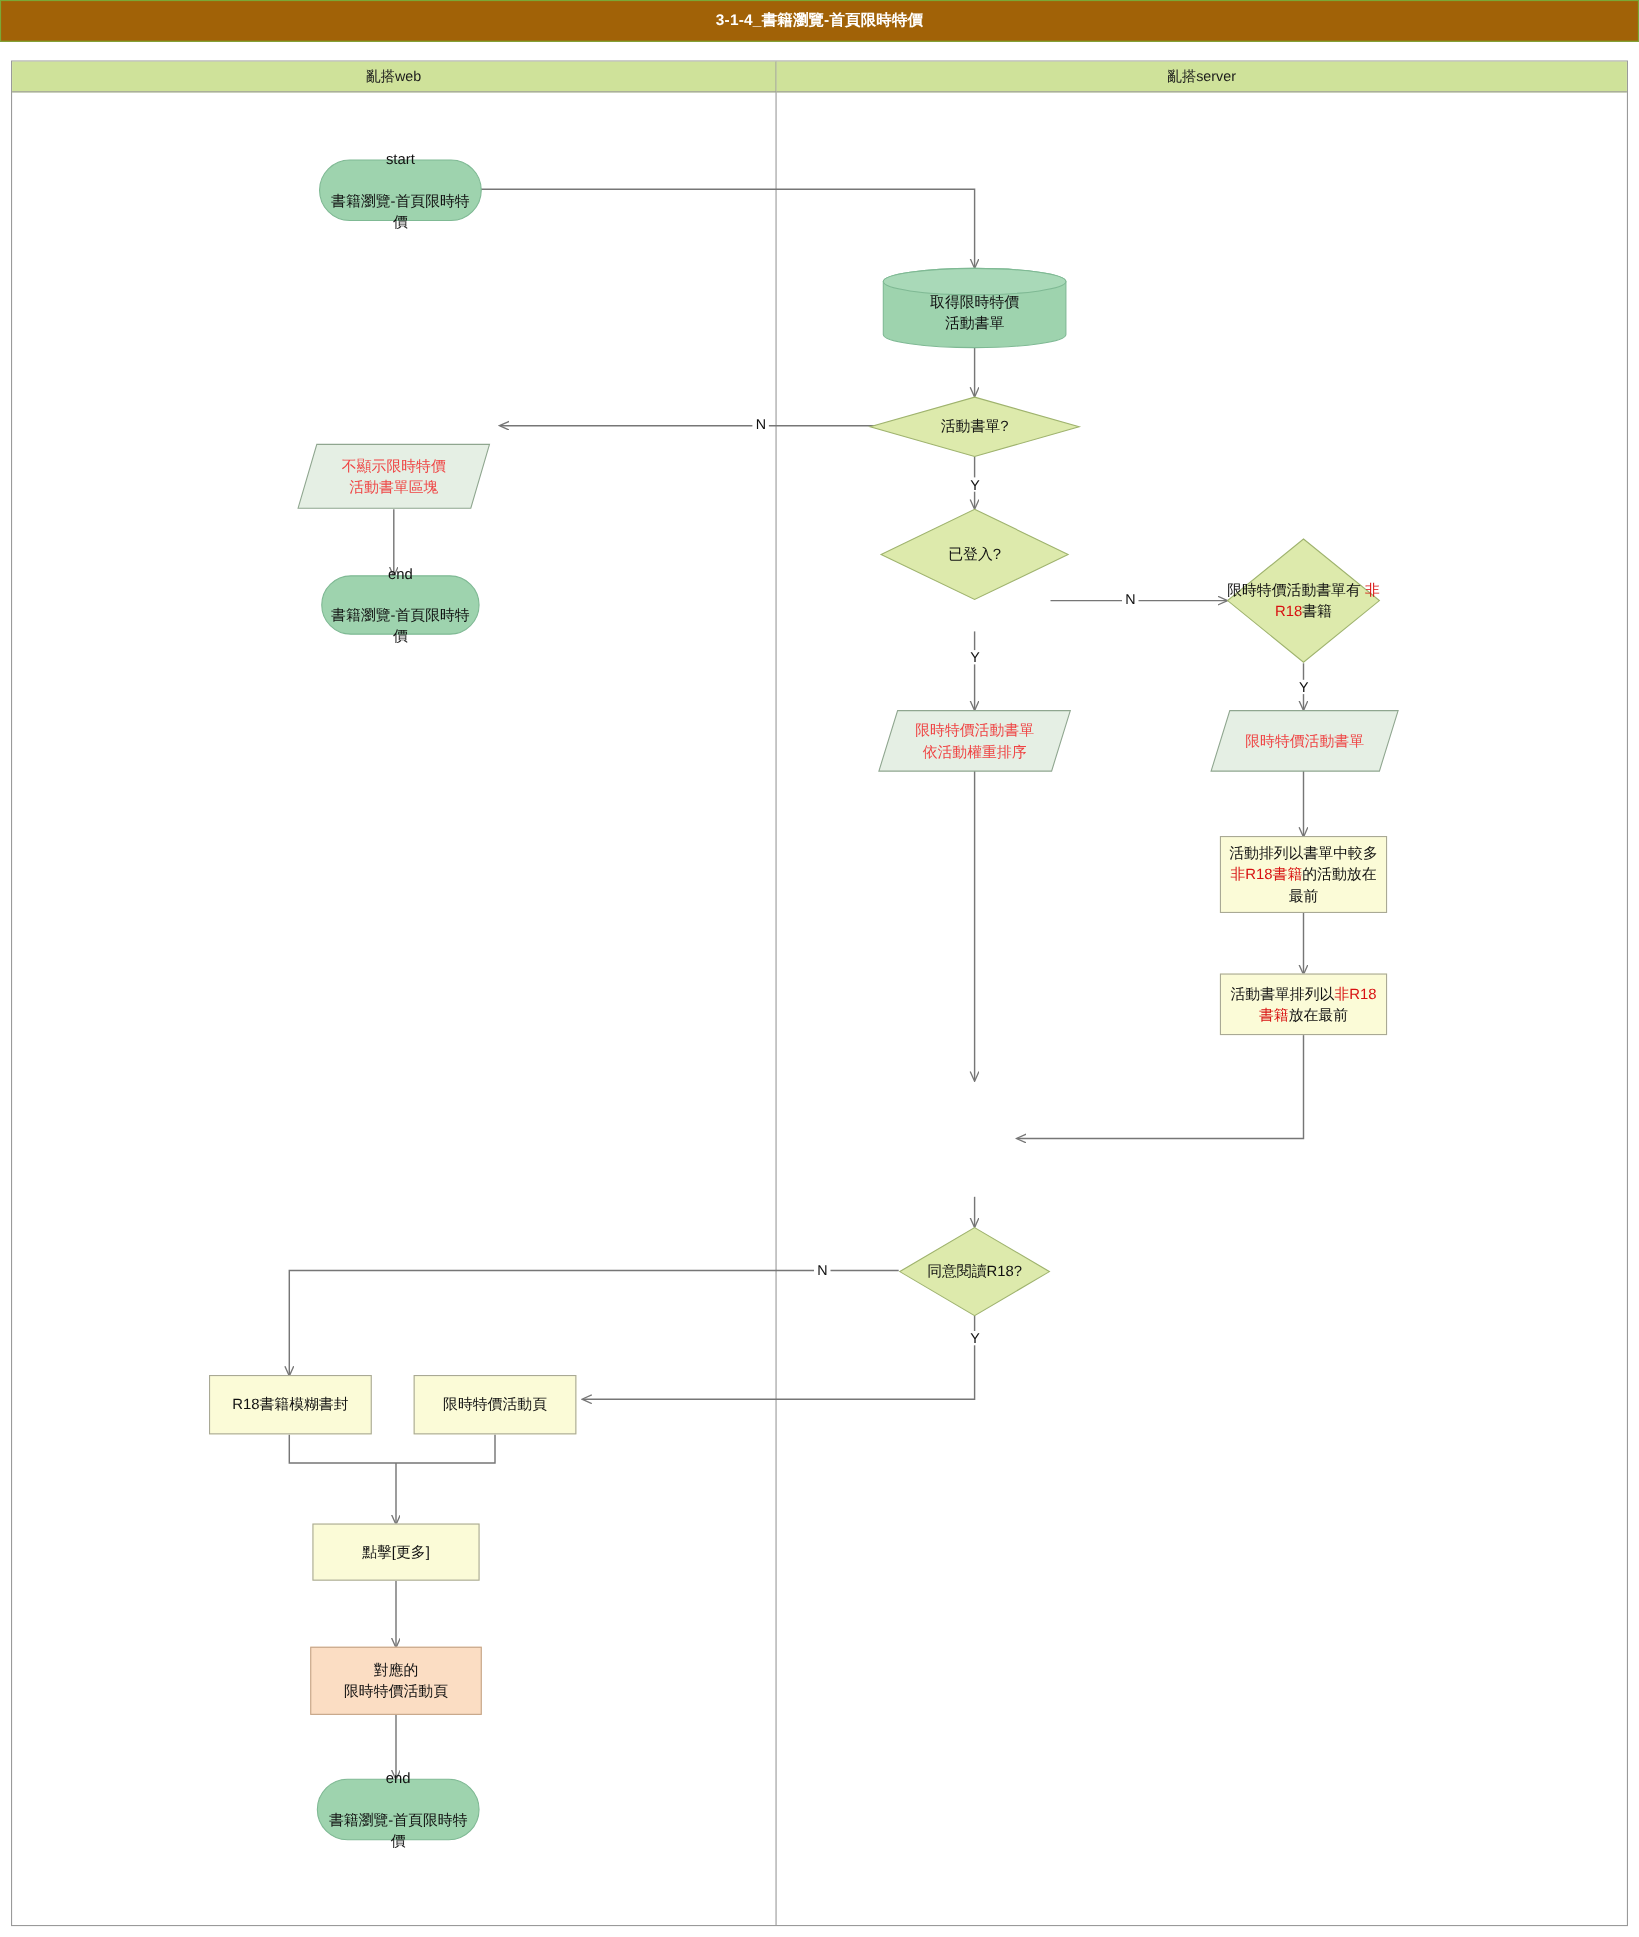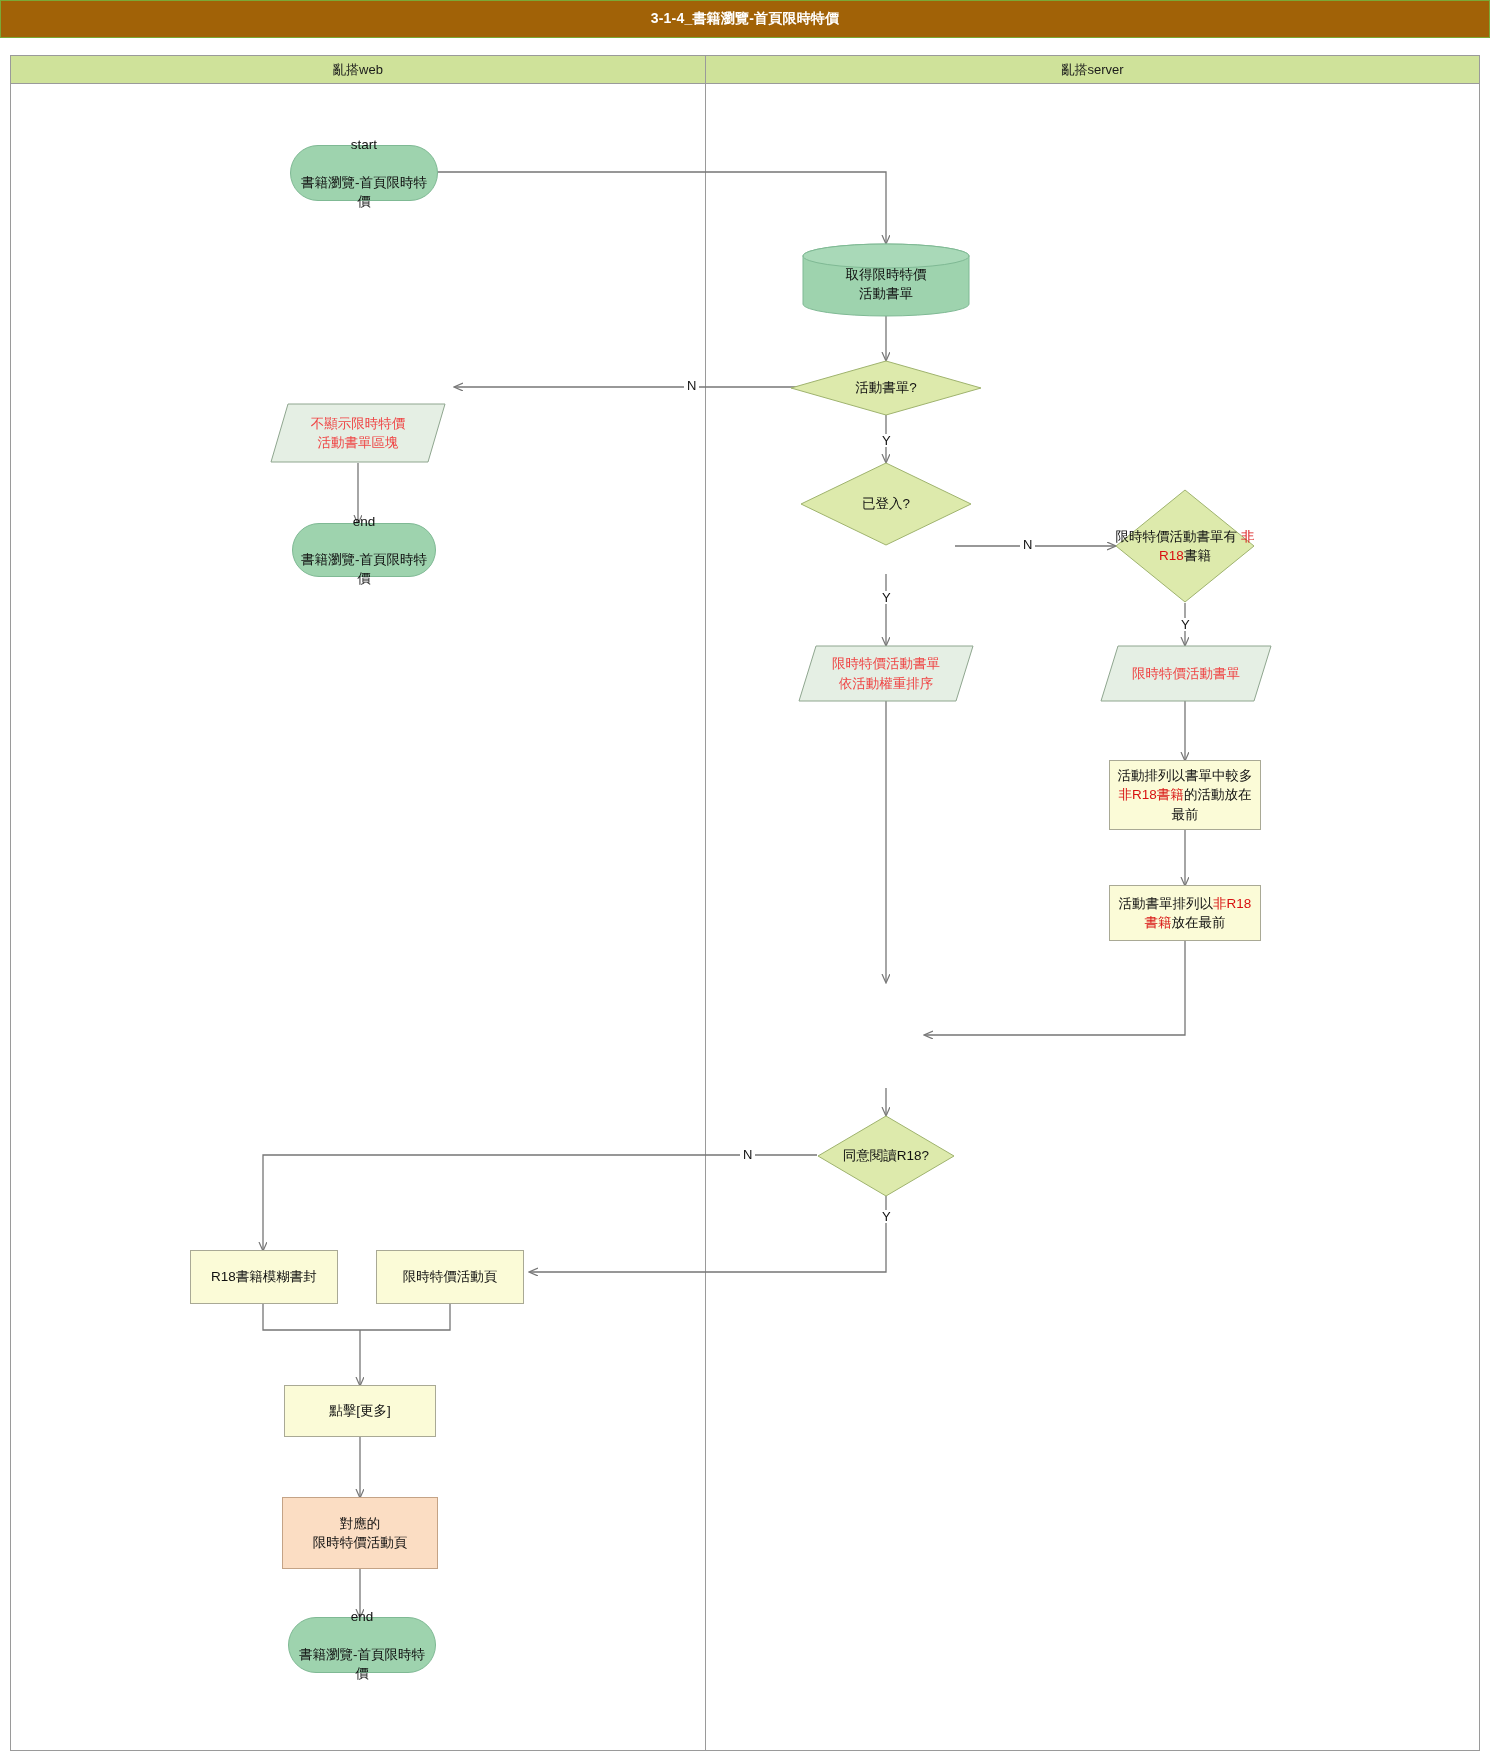--- a/index.html
+++ b/index.html
@@ -333,21 +333,21 @@
   </div>
 
   <div class="node process" style="left:376px; top:1250px; width:148px; height:54px;">
     <div class="inner">限時特價活動頁</div>
   </div>
 
   <div class="node process" style="left:284px; top:1385px; width:152px; height:52px;">
     <div class="inner">點擊[更多]</div>
   </div>
 
-  <div class="node process-orange" style="left:282px; top:1497px; width:156px; height:72px;">
+  <div class="node process-orange" style="left:282px; top:1497px; width:156px; height:62px;">
     <div class="inner">對應的
 限時特價活動頁</div>
   </div>
 
   <div class="node terminator" style="left:288px; top:1617px; width:148px; height:56px;">
     <div class="inner">
       <div>end</div>
       <div>書籍瀏覽-首頁限時特價</div>
     </div>
   </div>

